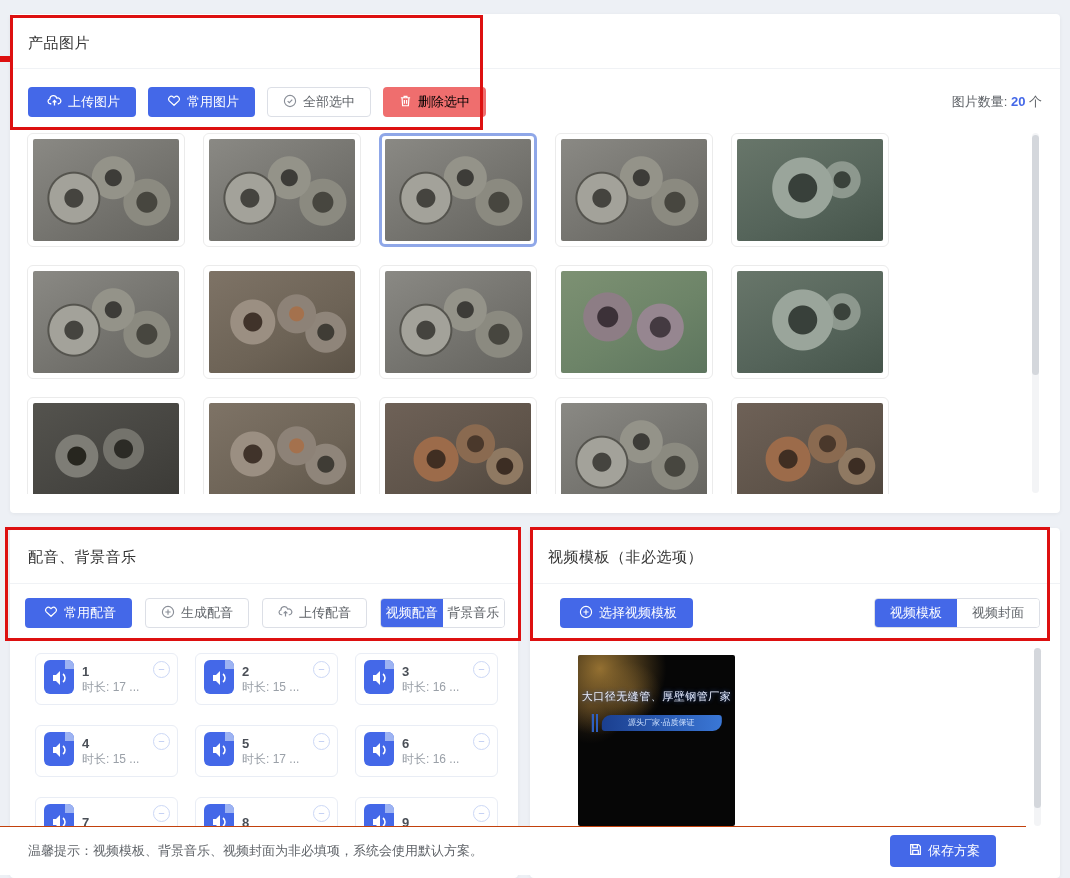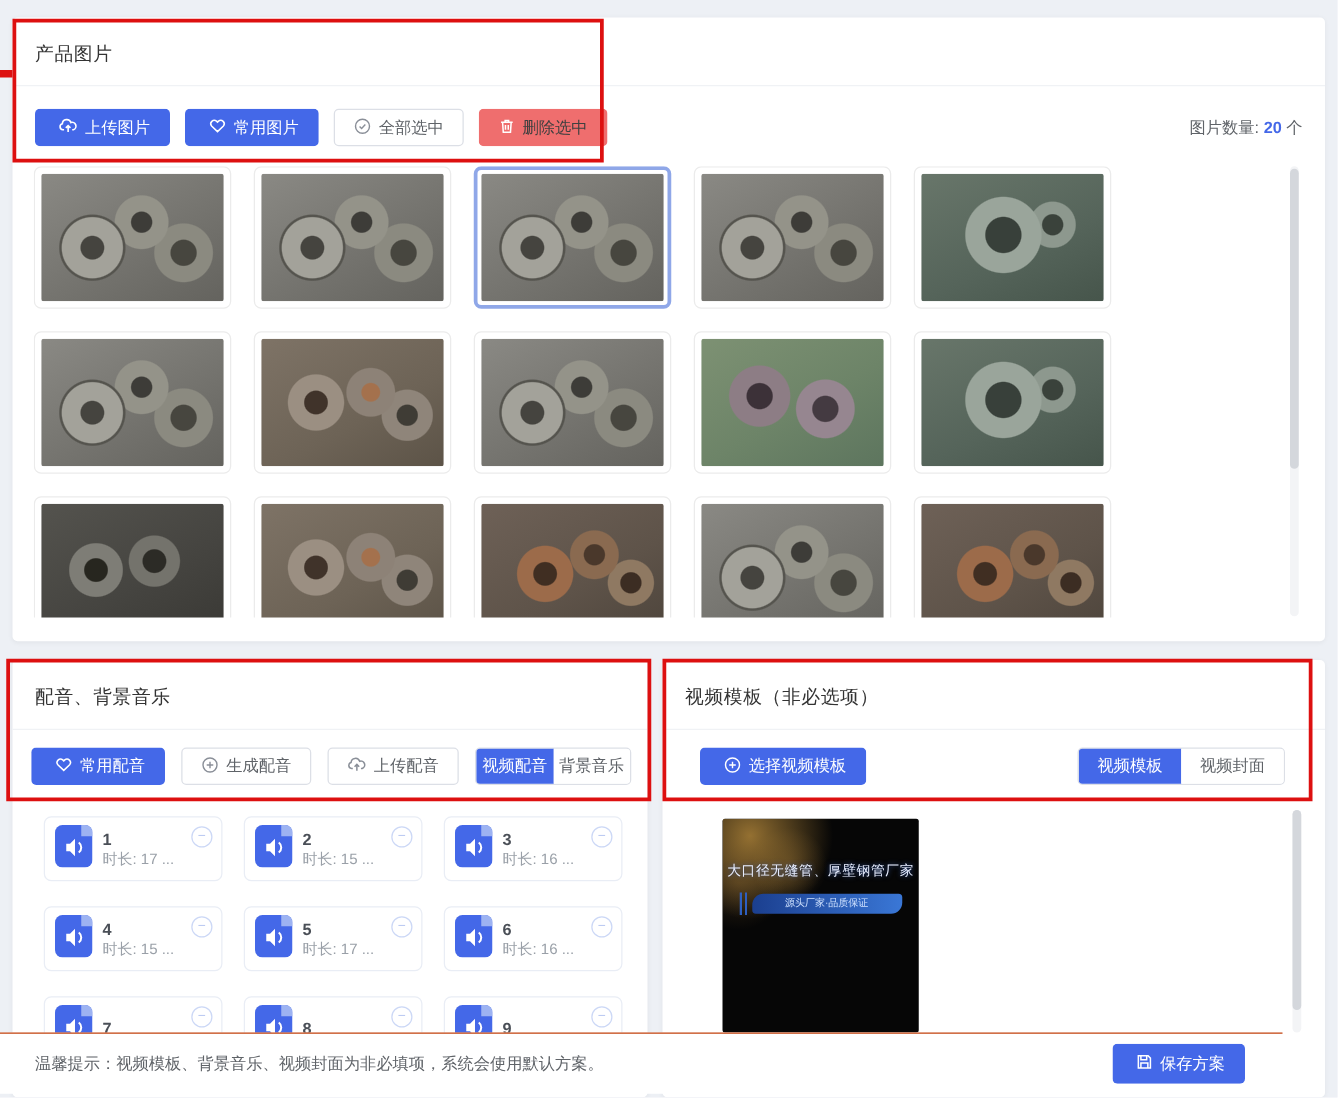--- a/index.html
+++ b/index.html
@@ -7,21 +7,21 @@
   #stage{position:relative;width:1070px;height:878px;background:#edf0f5;overflow:hidden;}
 
   .card{position:absolute;background:#fff;border-radius:4px;box-shadow:0 1px 4px rgba(0,0,0,.05);}
   .card-title{position:absolute;left:18px;top:20px;font-size:15px;color:#333;letter-spacing:.5px;}
   .divider{position:absolute;left:0;right:0;height:1px;background:#f0f2f5;}
 
   
   .btn{box-sizing:border-box;height:30px;border-radius:4px;font-size:13px;display:inline-flex;align-items:center;gap:6px;padding:0 15px;border:1px solid transparent;cursor:pointer;white-space:nowrap;}
   .btn.primary{background:#4468e8;color:#fff;padding-left:18px;}
   .btn.plain{background:#fff;border-color:#dcdfe6;color:#5f6368;}
-  .btn.danger{background:#ef6e6e;color:#404040;}
+  .btn.danger{background:#ef6e6e;color:#000000;}
   .btn svg{flex:0 0 auto;}
 
   .tabgroup{display:inline-flex;border:1px solid #dcdfe6;border-radius:4px;overflow:hidden;height:30px;box-sizing:border-box;}
   .tab{width:82px;text-align:center;line-height:28px;font-size:13px;color:#5f6368;background:#fff;cursor:pointer;}
   .tab.active{background:#4468e8;color:#fff;line-height:30px;margin:-1px 0;}
 
   
   #product-card{left:10px;top:14px;width:1050px;height:499px;}
   #product-toolbar{position:absolute;left:18px;right:18px;top:73px;display:flex;align-items:center;gap:12px;}
   #img-count{margin-left:auto;font-size:13px;color:#5f6368;padding-left:44px;}
@@ -67,21 +67,21 @@
   #audio-card{left:10px;top:528px;width:508px;height:350px;}
   #audio-toolbar{position:absolute;left:15px;right:13px;top:70px;display:flex;align-items:center;gap:13px;}
   #audio-list{position:absolute;left:25px;top:125px;width:470px;display:grid;grid-template-columns:repeat(3,143px);grid-auto-rows:52px;column-gap:17px;row-gap:20px;}
   .audio-item{position:relative;box-sizing:border-box;border:1px solid #e9edf5;border-radius:6px;background:#fff;display:flex;align-items:center;padding:0 8px;gap:8px;cursor:pointer;}
   .aname{font-size:13px;font-weight:bold;color:#4a4f57;line-height:16px;}
   .adur{font-size:12px;color:#9aa0a8;line-height:15px;white-space:nowrap;}
   .abadge{position:absolute;right:7px;top:7px;width:15px;height:15px;border:1px solid #ccd8f6;border-radius:50%;color:#b9c8f2;font-size:11px;line-height:14px;text-align:center;}
 
   
   #template-card{left:530px;top:528px;width:530px;height:350px;}
-  #template-toolbar{position:absolute;left:30px;right:32px;top:70px;display:flex;align-items:center;}
+  #template-toolbar{position:absolute;left:30px;right:20px;top:70px;display:flex;align-items:center;}
   #template-toolbar .tabgroup{margin-left:auto;}
   #video-thumb{position:absolute;left:48px;top:127px;width:157px;height:171px;background:#060606;border-radius:2px;overflow:hidden;cursor:pointer;}
   #video-thumb .glow{position:absolute;inset:0;background:
      radial-gradient(circle at 14% 8%, rgba(196,148,64,.75), transparent 32%),
      radial-gradient(circle at 34% 22%, rgba(160,120,55,.35), transparent 18%),
      radial-gradient(circle at 8% 30%, rgba(140,100,50,.3), transparent 20%);}
   .vt-title{position:absolute;left:0;right:0;top:34px;text-align:center;font-size:11px;font-weight:normal;color:#e8eeff;text-shadow:0 0 4px #2b4f9e;letter-spacing:.5px;}
   .vt-banner{position:absolute;left:50%;top:60px;transform:translateX(-46%);min-width:104px;height:16px;line-height:16px;text-align:center;
      background:linear-gradient(90deg,#1b3f8f,#3a77d6);border-radius:9px 3px 9px 3px;font-size:8px;color:#cfe2ff;padding:0 8px;}
   .vt-bars{position:absolute;left:50%;top:59px;transform:translateX(-46%) translateX(-62px);width:7px;height:18px;

